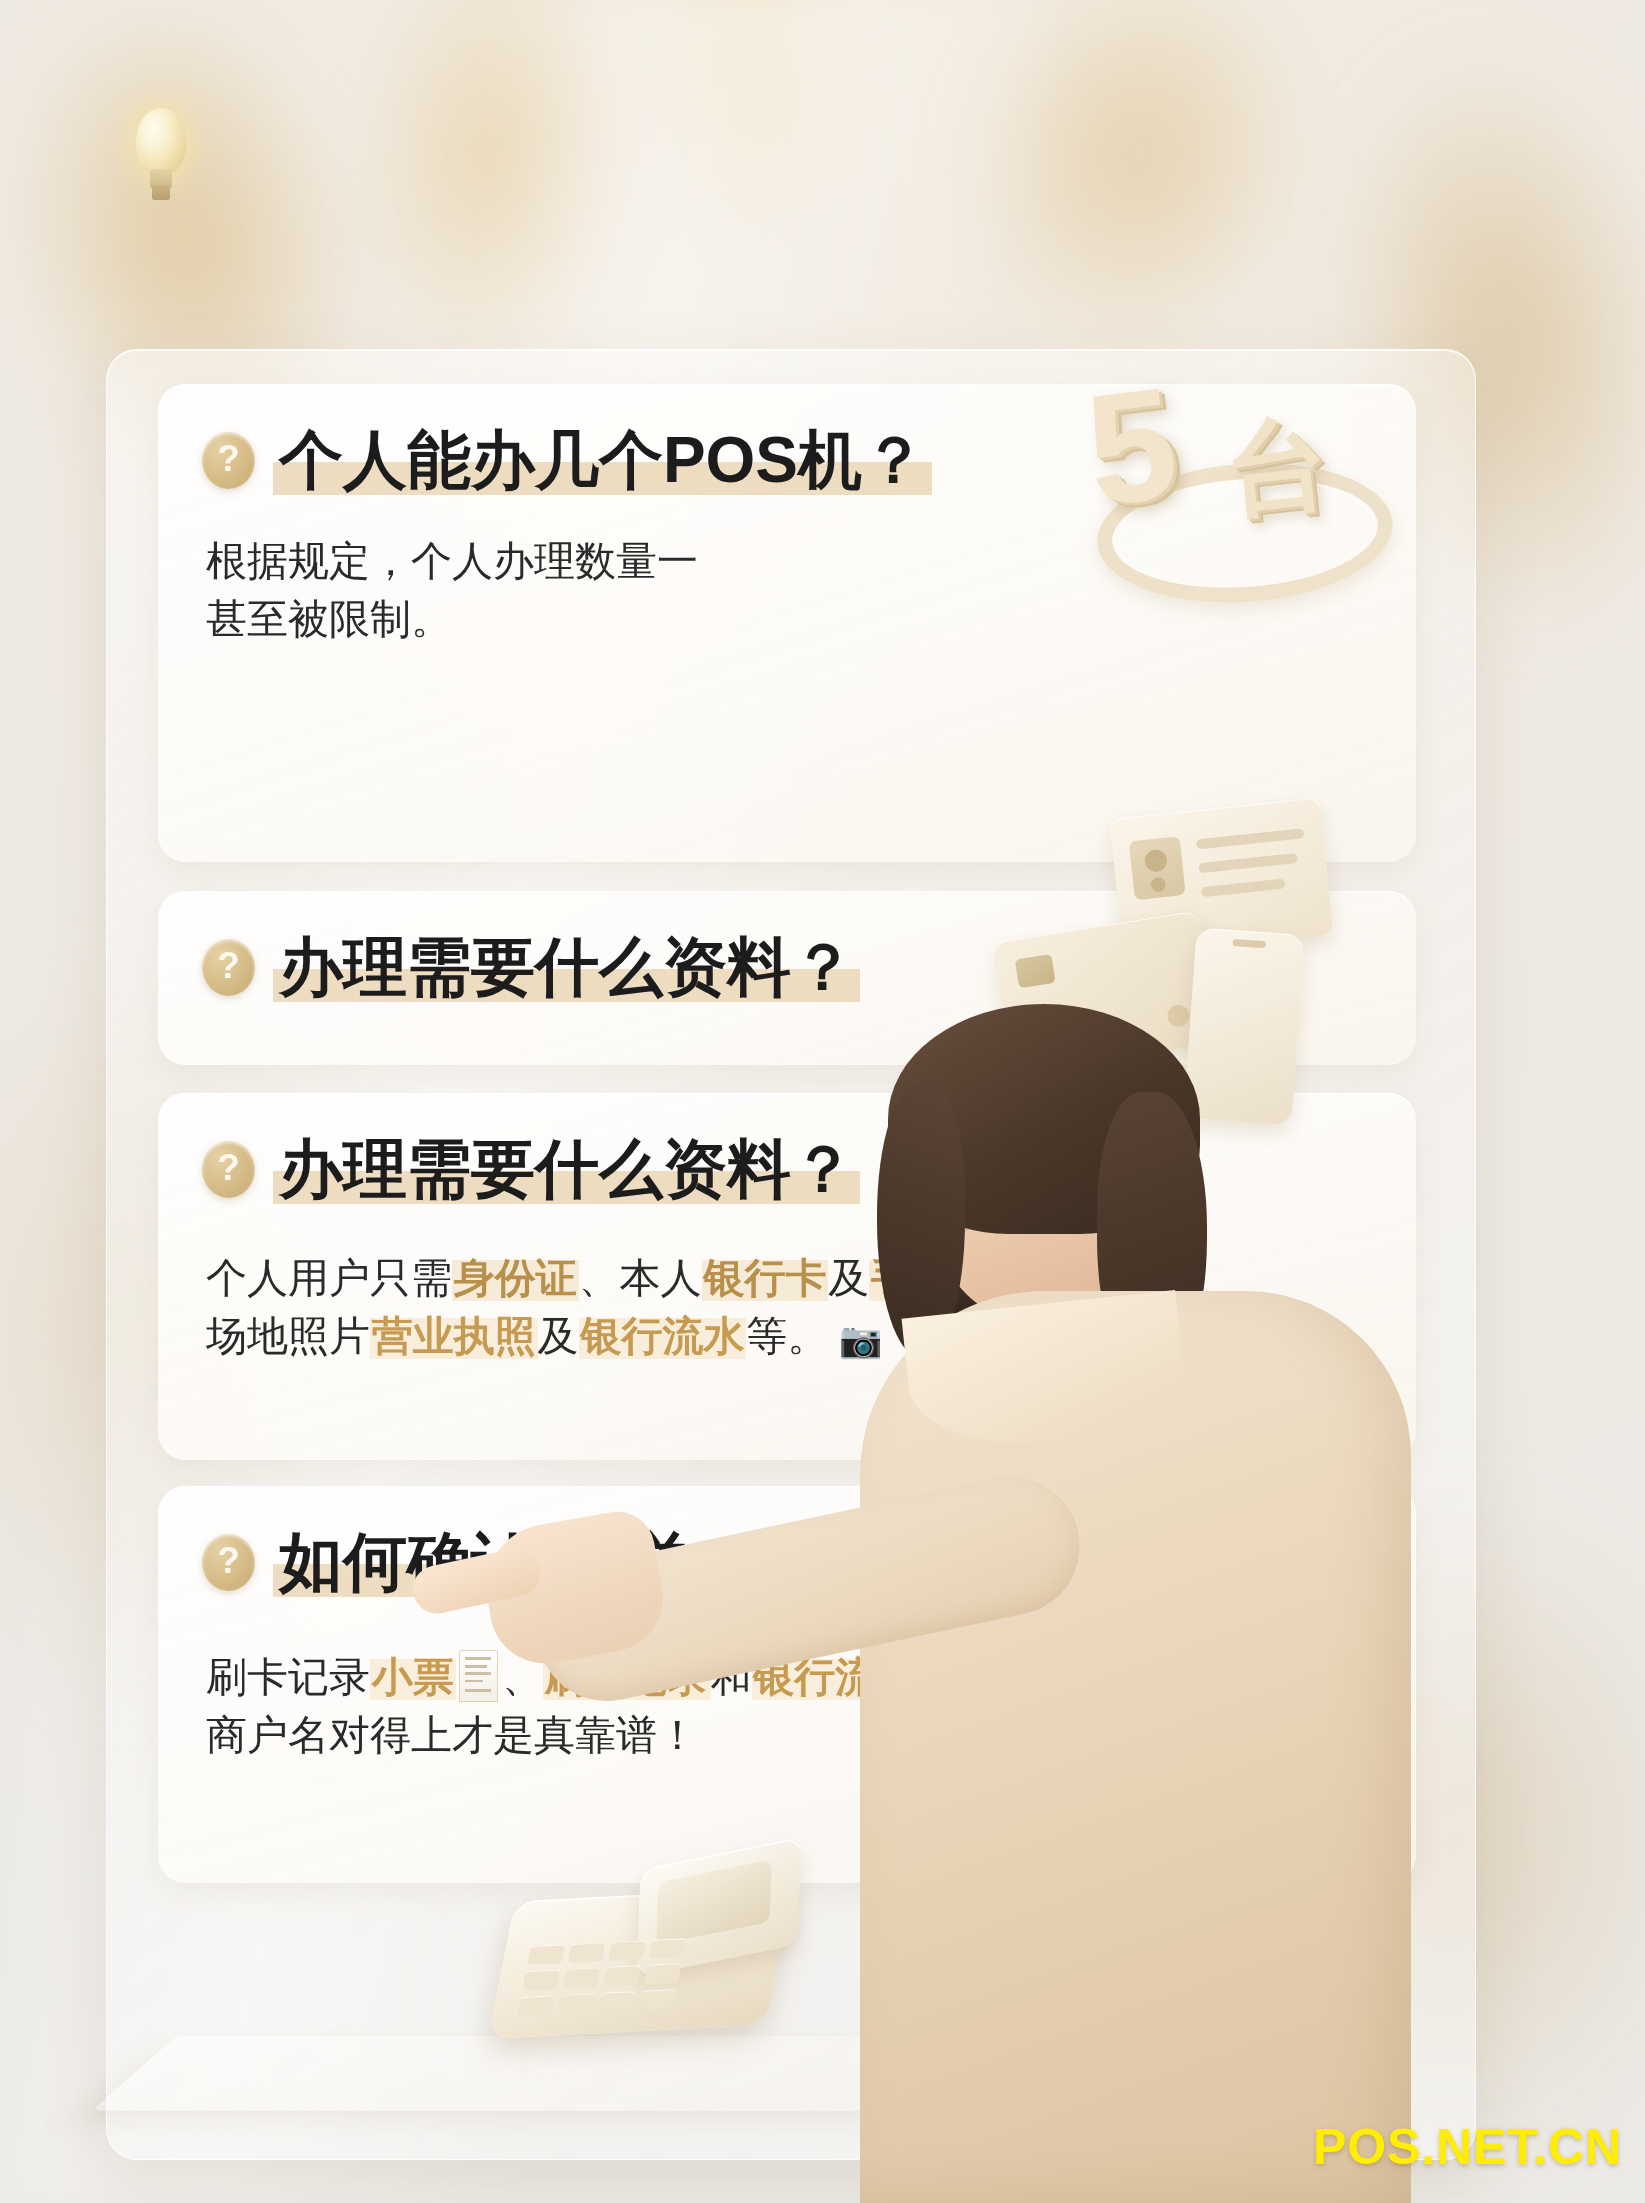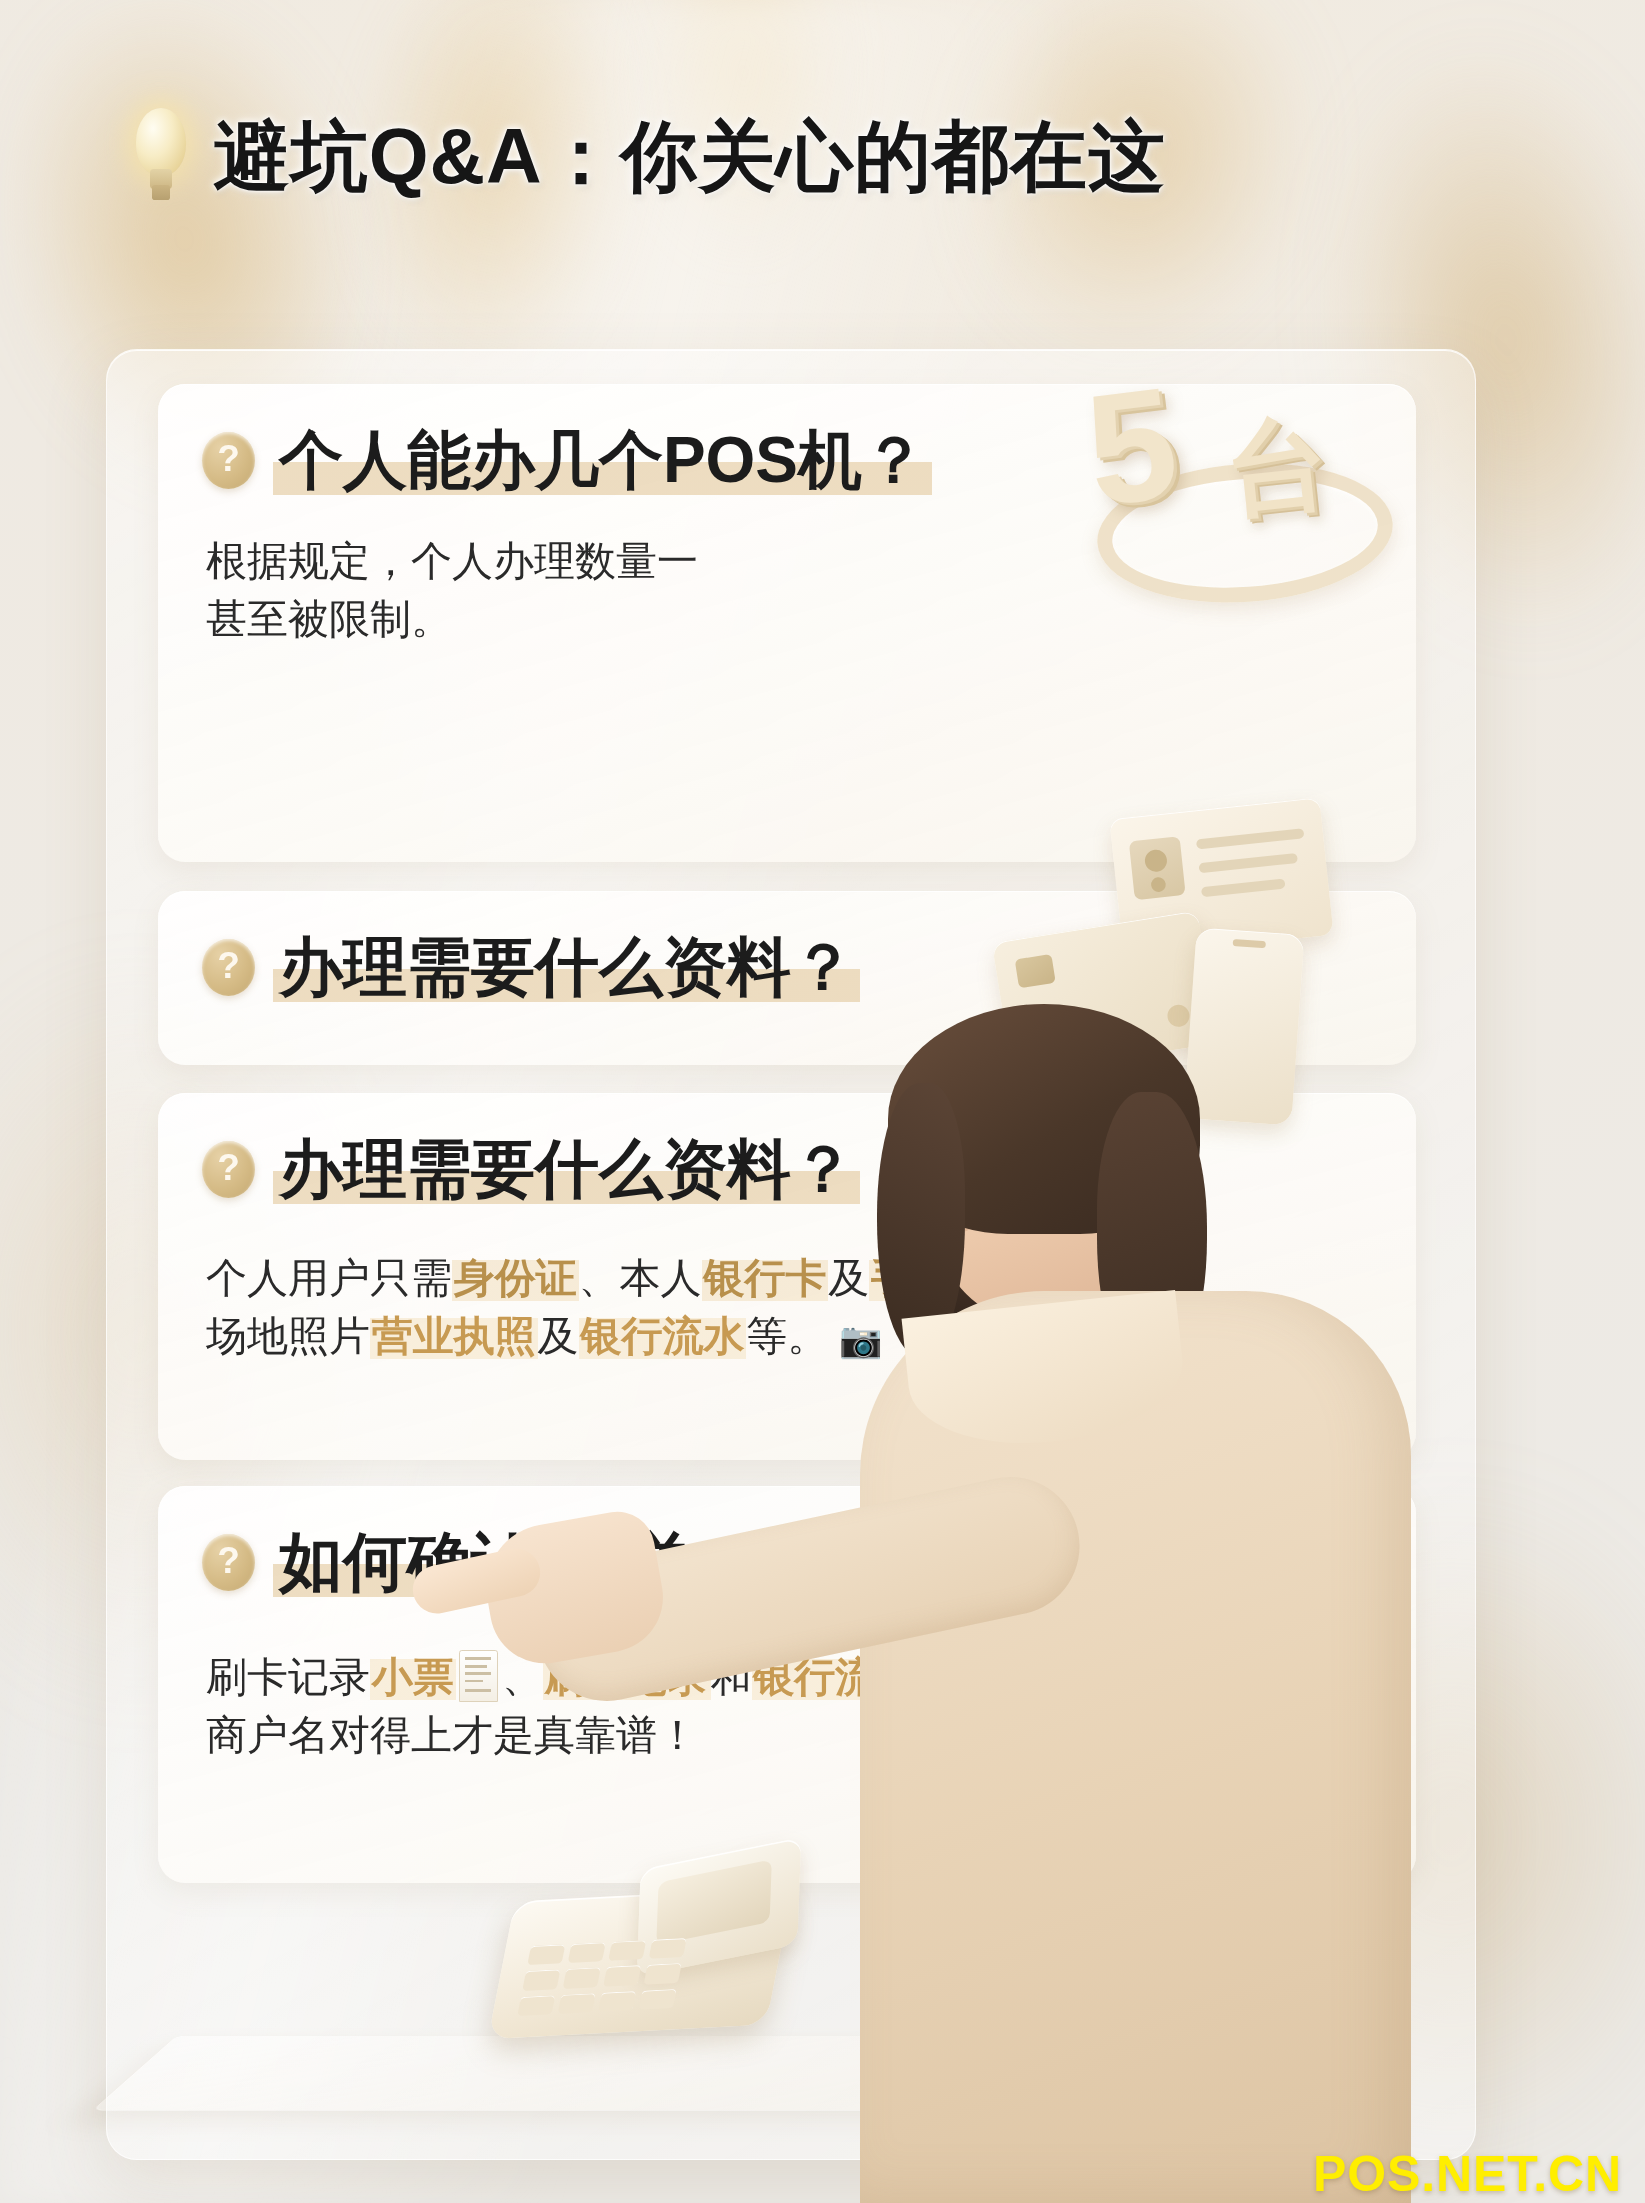--- a/index.html
+++ b/index.html
@@ -183,21 +183,21 @@
     background:linear-gradient(160deg,#fbf1e0,#ecdac0);transform:rotate(-6deg);}
   .arm{position:absolute;left:-349px;top:547px;width:551px;height:138px;border-radius:73px;
     background:linear-gradient(170deg,#f4e6d2,#e6d0b2);
     transform:rotate(-12deg);box-shadow:inset 0 -7.3px 22px rgba(175,140,100,.2);}
   .hand{position:absolute;left:-395px;top:547px;width:174px;height:138px;border-radius:64px 37px 55px 55px;
     background:linear-gradient(170deg,#f8e5d1,#eacfb2);transform:rotate(-10deg);}
   .finger{position:absolute;left:-470px;top:584px;width:129px;height:48px;border-radius:27.5px;
     background:linear-gradient(170deg,#fbe8d4,#edd2b4);transform:rotate(-12deg);}
 
   
-  #watermark{position:absolute;right:24px;bottom:1px;z-index:40;
+  #watermark{position:absolute;right:24px;bottom:28px;z-index:40;
     font-size:50px;font-weight:bold;color:#ffee00;letter-spacing:0.9px;
     text-shadow:0 1.8px 5.5px rgba(120,95,55,.35);}
 </style>
 </head>
 <body>
 
 <div id="bg">
   <div class="bgbase"></div>
   <div class="blobA"></div>
   <div class="blobB"></div>
@@ -208,21 +208,20 @@
   <div class="blobG"></div>
   <div class="bgsheen"></div>
 </div>
 
 <div id="title-row">
   <div class="bulb">
     <div class="glass"></div>
     <div class="neck"></div>
     <div class="base"></div>
   </div>
-  <h1 id="main-title">避坑Q&amp;A：你关心的都在这</h1>
 </div>
 
 <div id="board"></div>
 <div id="board-stand"></div>
 
 <div class="card c1">
   <div class="q-row">
     <div class="qmark">?</div>
     <div class="q-text">个人能办几个POS机？</div>
   </div>

